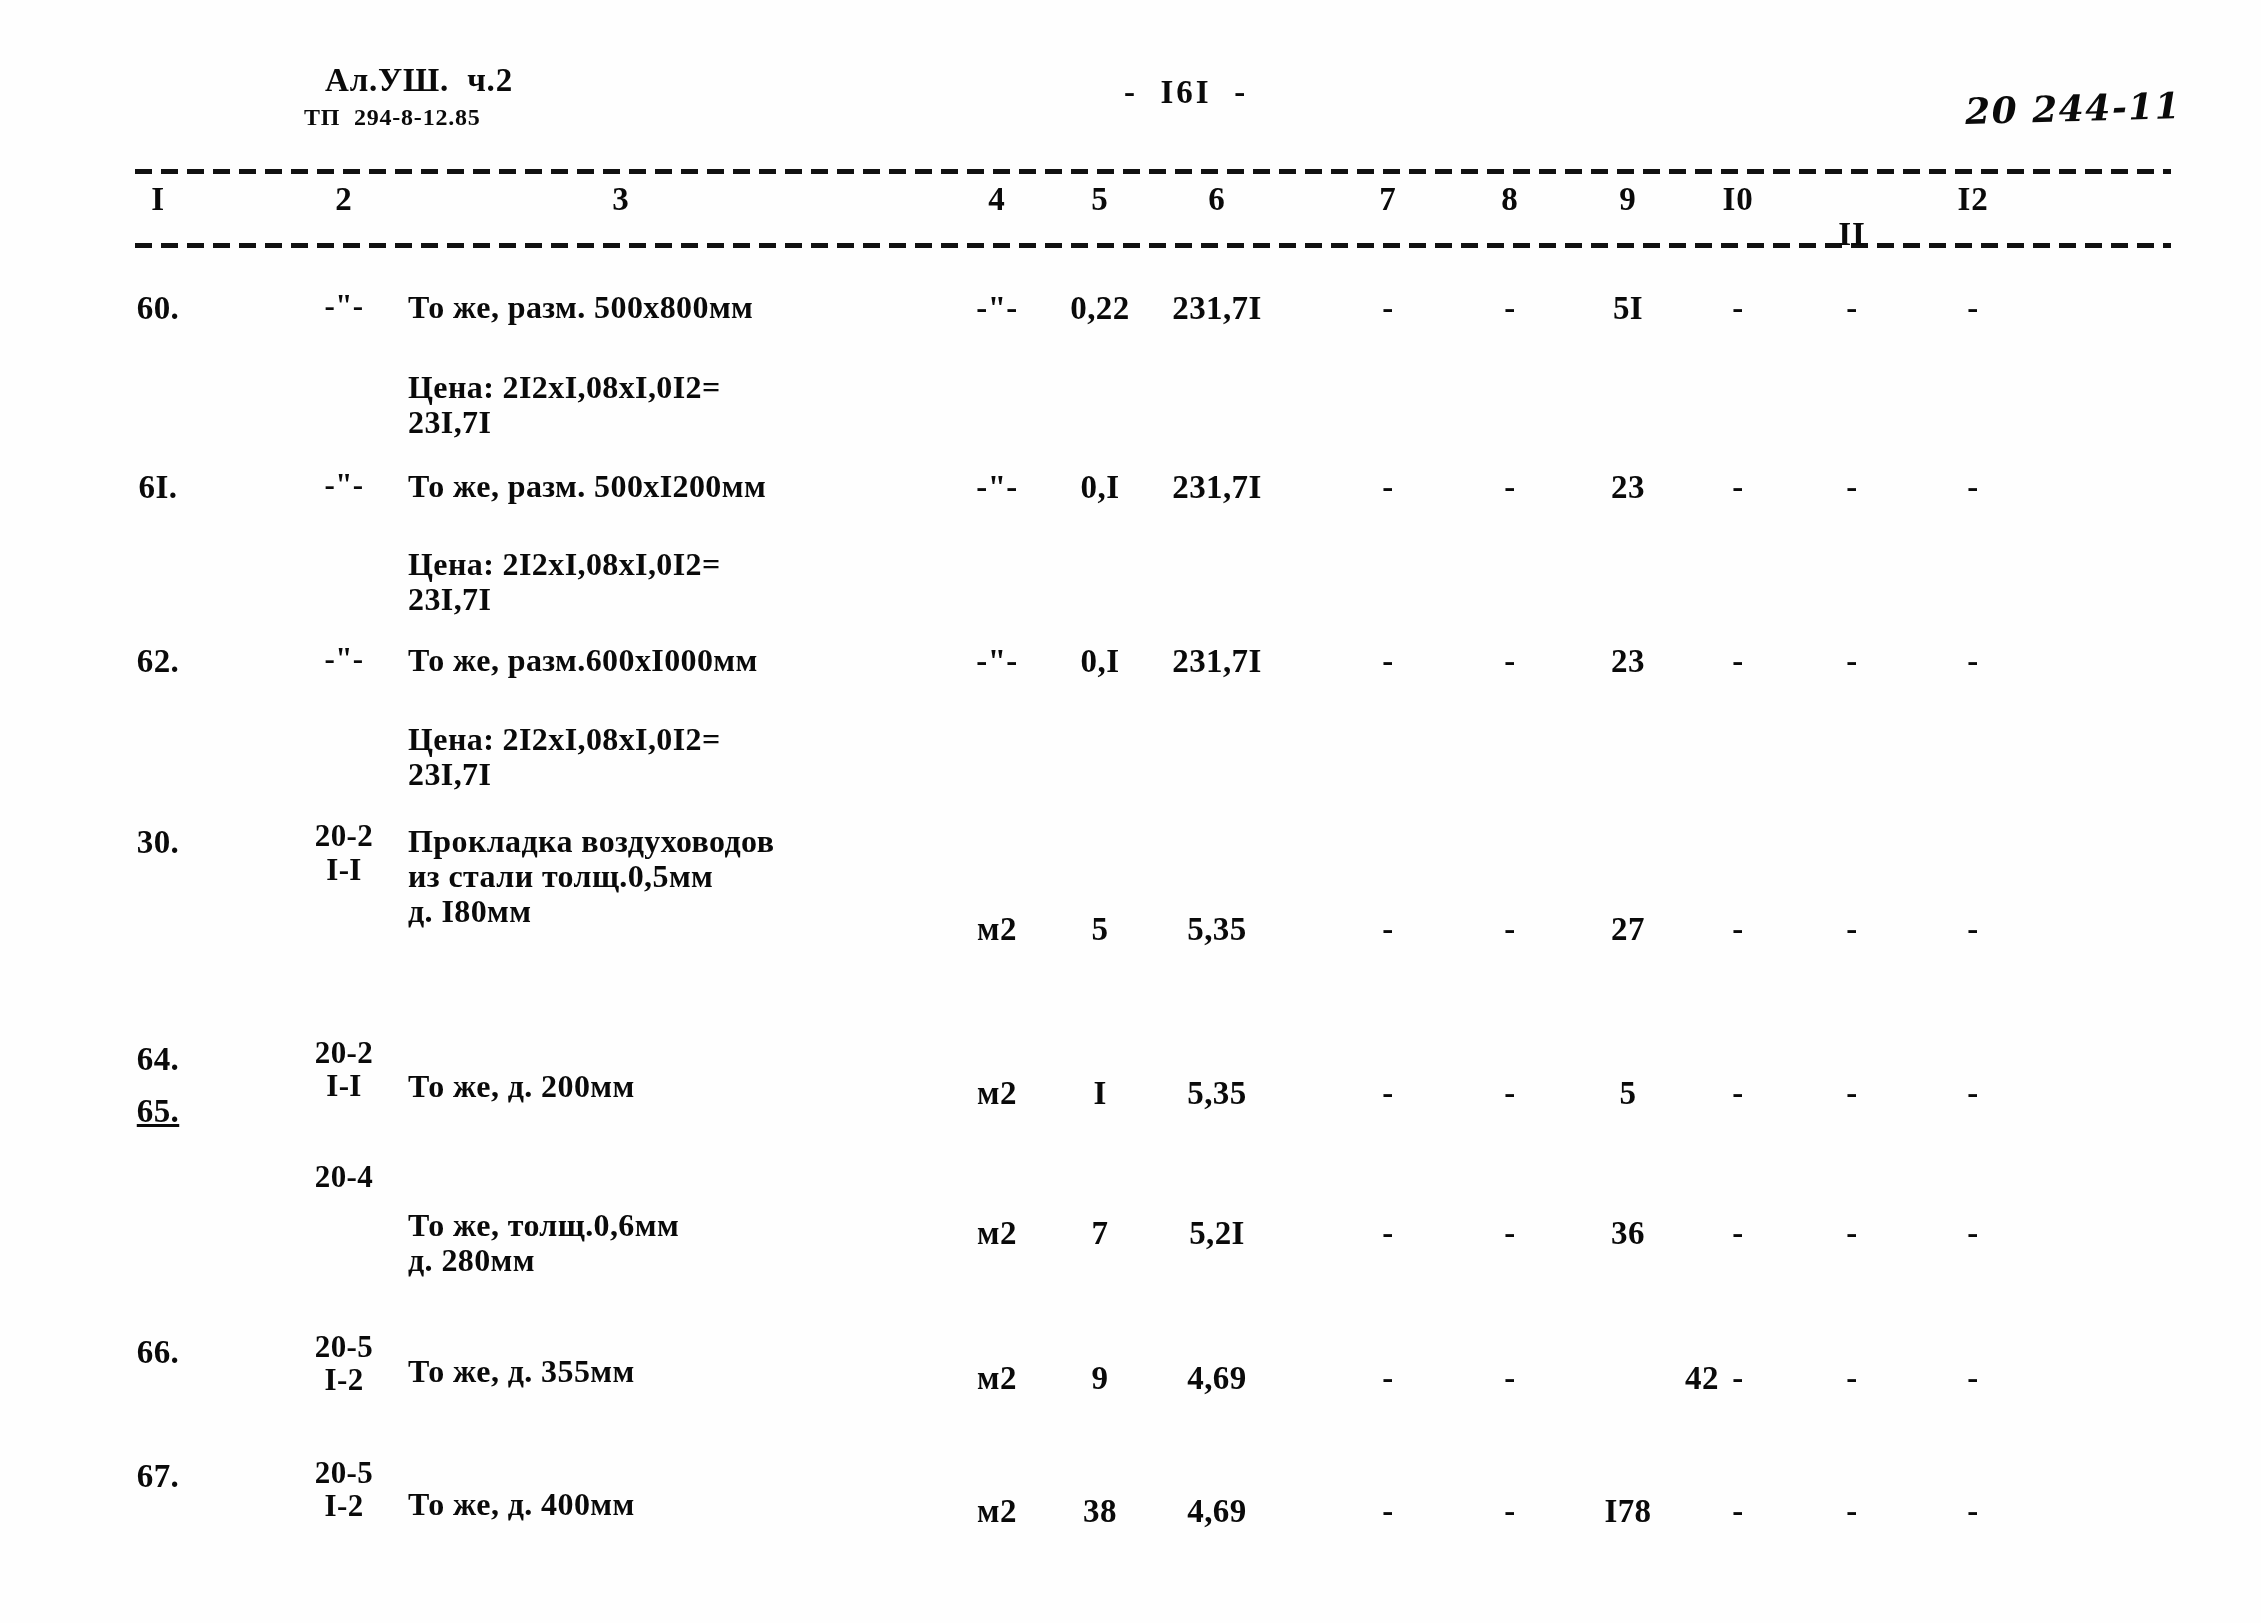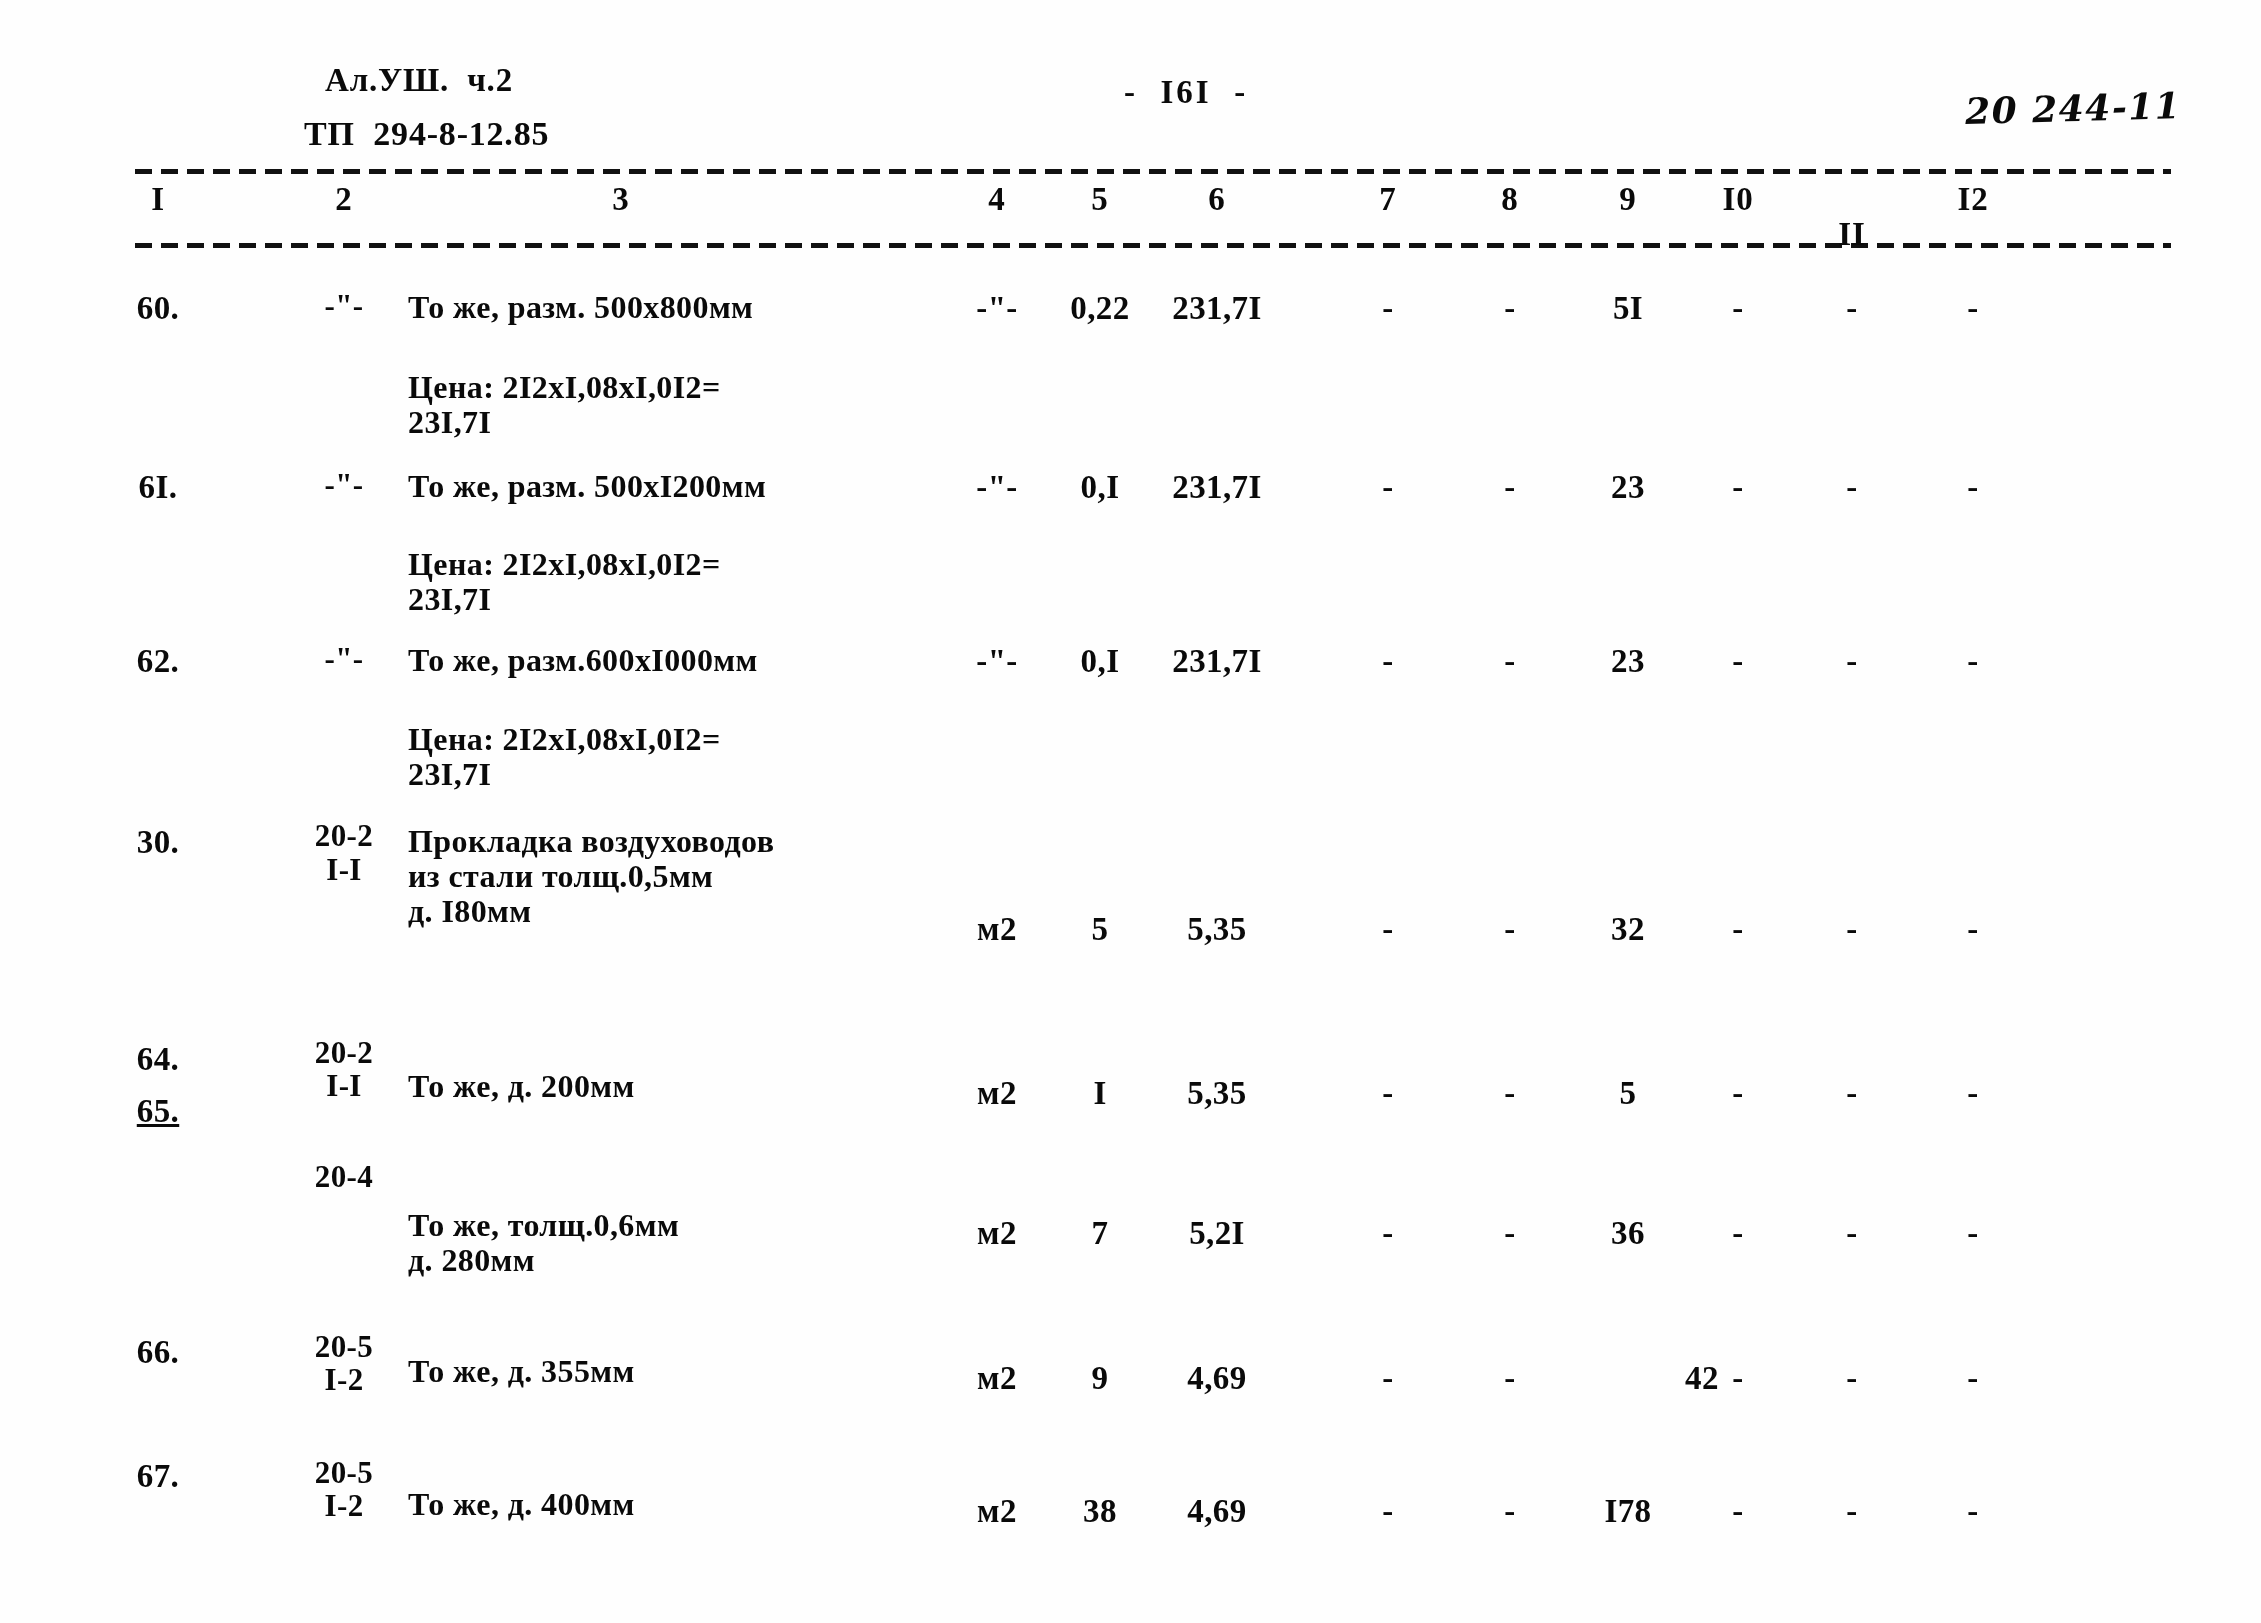--- a/index.html
+++ b/index.html
@@ -30,25 +30,25 @@
     line-height: 1.18;
   }
   .hdr-left .l1 {
     font-size: 33px;
     font-weight: bold;
     letter-spacing: 0.8px;
     white-space: pre;
     margin-left: 21px;
   }
   .hdr-left .l2 {
-    font-size: 34px;
+    font-size: 24px;
     font-weight: bold;
     letter-spacing: 0.8px;
     white-space: pre;
-    margin-top: 14px;
+    margin-top: 3px;
   }
 
   .pageno {
     position: absolute;
     left: 1124px;
     top: 74px;
     font-size: 33px;
     font-weight: bold;
     letter-spacing: 3px;
     white-space: pre;
@@ -219,21 +219,21 @@
             <div class="cell c-code ctr" style="left: 209px; top: 820px;">20-2</div>
             <div class="cell c-code ctr" style="left: 209px; top: 854px;">I-I</div>
             <div class="cell c-desc lft" style="left: 273px; top: 824px;">Прокладка воздуховодов</div>
             <div class="cell c-desc lft" style="left: 273px; top: 859px;">из стали толщ.0,5мм</div>
             <div class="cell c-desc lft" style="left: 273px; top: 894px;">д. I80мм</div>
             <div class="cell c-num ctr" style="left: 862px; top: 911px;">м2</div>
             <div class="cell c-num ctr" style="left: 965px; top: 911px;">5</div>
             <div class="cell c-num ctr" style="left: 1082px; top: 911px;">5,35</div>
             <div class="cell c-num ctr" style="left: 1253px; top: 911px;">-</div>
             <div class="cell c-num ctr" style="left: 1375px; top: 911px;">-</div>
-            <div class="cell c-num ctr" style="left: 1493px; top: 911px;">32</div>
+            <div class="cell c-num ctr" style="left: 1493px; top: 911px;">27</div>
             <div class="cell c-num ctr" style="left: 1603px; top: 911px;">-</div>
             <div class="cell c-num ctr" style="left: 1717px; top: 911px;">-</div>
             <div class="cell c-num ctr" style="left: 1838px; top: 911px;">-</div>
           </div>
           <div class="row" style="top: 0px;">
             <div class="cell c-no ctr" style="left: 23px; top: 1041px;">64.</div>
             <div class="cell c-code ctr" style="left: 209px; top: 1037px;">20-2</div>
             <div class="cell c-code ctr" style="left: 209px; top: 1070px;">I-I</div>
             <div class="cell c-desc lft" style="left: 273px; top: 1069px;">То же, д. 200мм</div>
             <div class="cell c-num ctr" style="left: 862px; top: 1075px;">м2</div>

